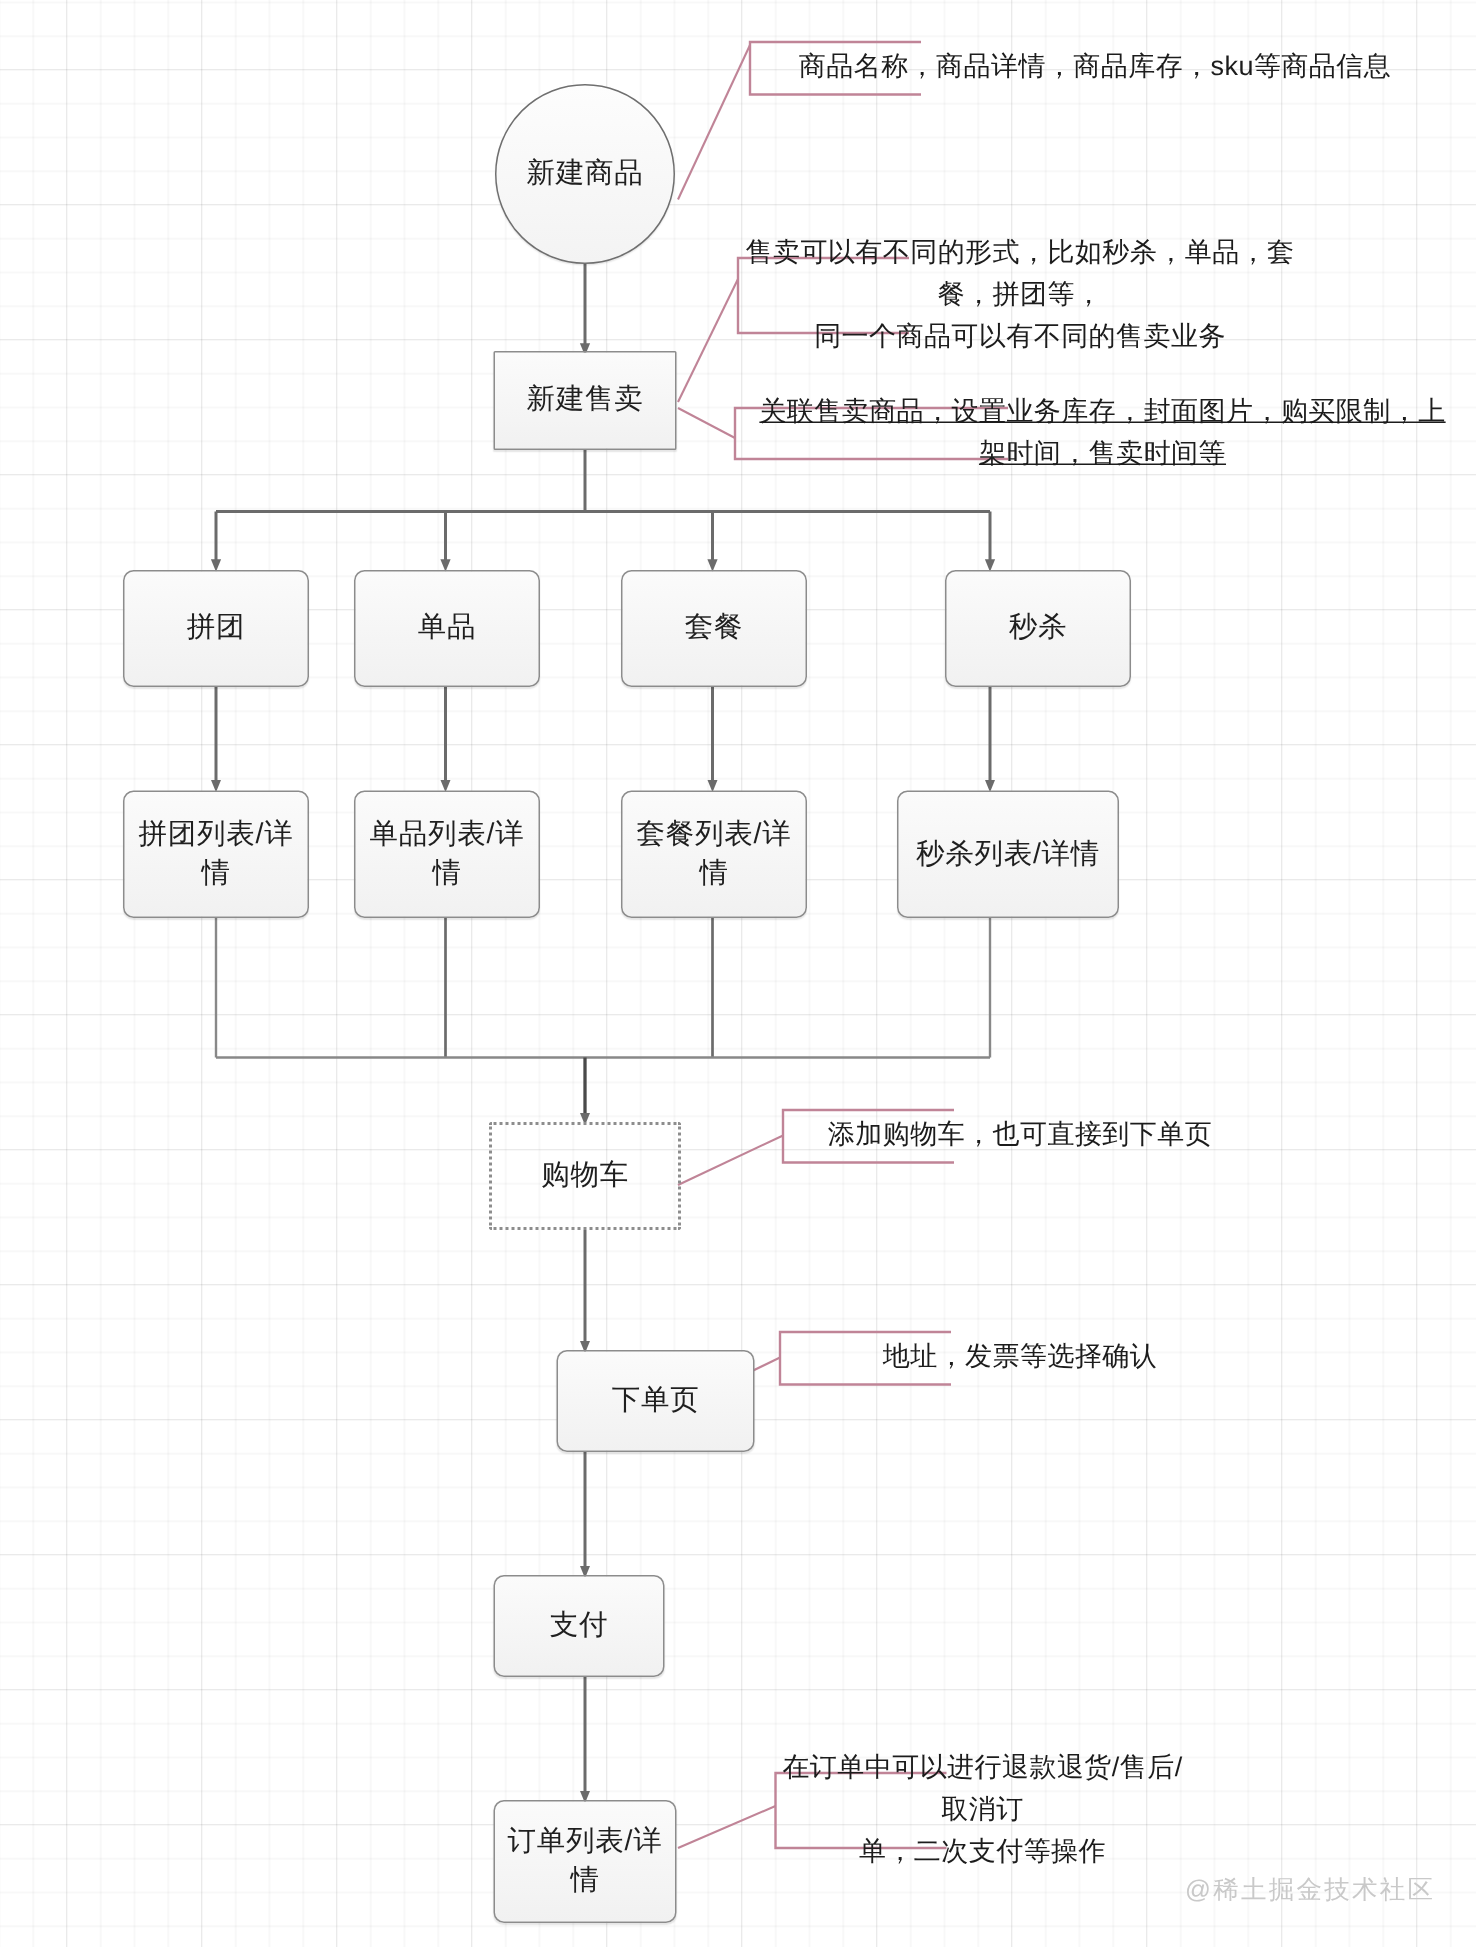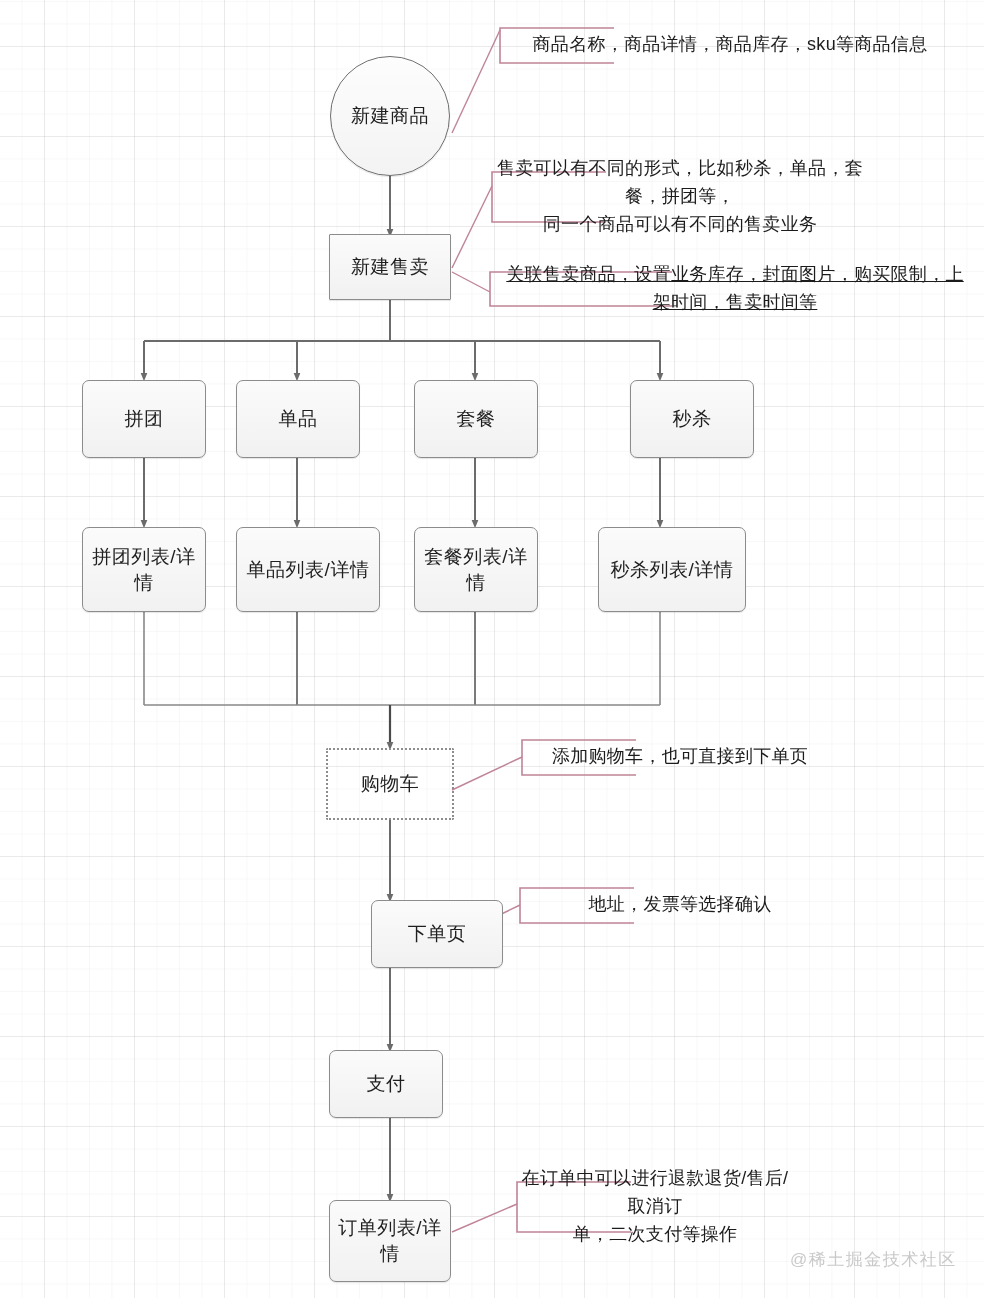--- a/index.html
+++ b/index.html
@@ -153,21 +153,21 @@
   <div class="node rounded" style="left:414px; top:380px; width:124px; height:78px;">
     <span>套餐</span>
   </div>
   <div class="node rounded" style="left:598px; top:380px; width:124px; height:78px;margin-left:32px;">
     <span>秒杀</span>
   </div>
 
   <div class="node rounded" style="left:82px; top:527px; width:124px; height:85px;">
     <span>拼团列表/详情</span>
   </div>
-  <div class="node rounded" style="left:236px; top:527px; width:144px; height:85px;">
+  <div class="node rounded" style="left:236px; top:527px; width:124px; height:85px;">
     <span>单品列表/详情</span>
   </div>
   <div class="node rounded" style="left:414px; top:527px; width:124px; height:85px;">
     <span>套餐列表/详情</span>
   </div>
   <div class="node rounded" style="left:598px; top:527px; width:148px; height:85px;">
     <span>秒杀列表/详情</span>
   </div>
 
   <div class="node dotted" style="left:326px; top:748px; width:128px; height:72px;">

